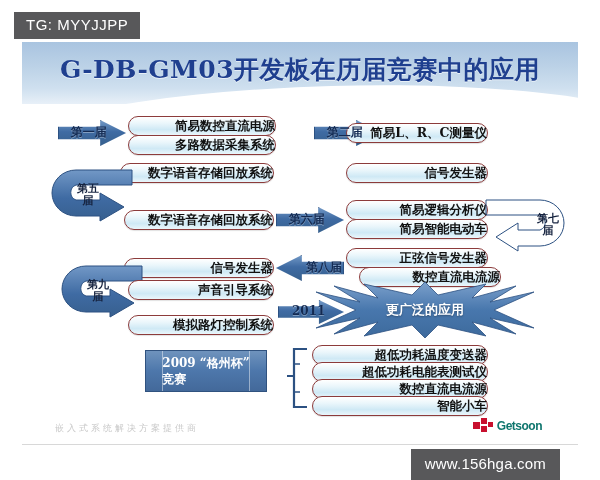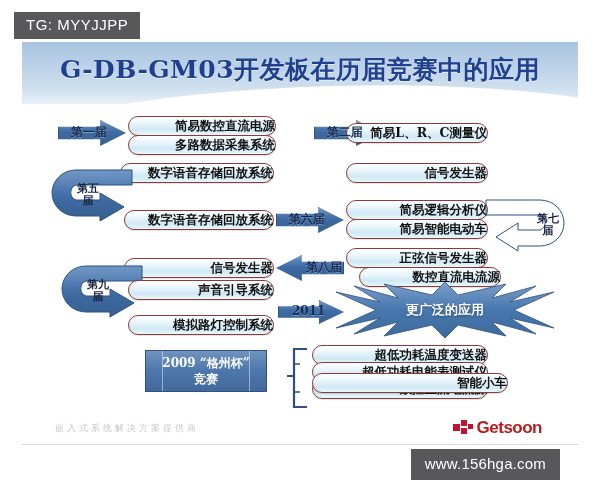--- a/index.html
+++ b/index.html
@@ -113,42 +113,42 @@
   }
 
   
   .cupbox{
     position:absolute;
     background:linear-gradient(180deg,#6f93bd 0%,#4d77ab 50%,#43699a 100%);
     border:1px solid #30527f;
     color:#ffffff;font-weight:bold;font-size:12px;line-height:16px;
     font-family:"DejaVu Serif","Liberation Serif",serif;
     display:flex;align-items:center;justify-content:center;
-    text-align:center;
+    text-align:left;
   }
   .cupbox .seam{position:absolute;top:0;bottom:0;width:1px;background:rgba(255,255,255,.45);}
 
   
   .bracket{position:absolute;}
 
   
   .footline{
     position:absolute;left:22px;top:444px;width:556px;height:1px;
     background:#d8d8d8;
   }
   .foottext{
     position:absolute;left:55px;top:422px;
     color:#c9c9c9;font-size:9px;letter-spacing:3px;
     font-family:Liberation Sans, sans-serif;
   }
   .logo{position:absolute;right:18px;top:418px;display:flex;align-items:center;gap:4px;}
   .logo .mark{width:20px;height:16px;position:relative;}
   .logo .mark i{position:absolute;background:#c8102e;display:block;}
   .logo .name{
-    color:#b91c1c;font-size:17px;font-weight:bold;letter-spacing:-.5px;
+    color:#0f766e;font-size:12px;font-weight:bold;letter-spacing:-.5px;
     font-family:"Liberation Sans",sans-serif;
   }
   .urlbar{
     position:absolute;right:0;bottom:0;
     background:#58585a;color:#fff;
     font-size:15px;line-height:20px;padding:5px 14px 6px 14px;
     font-family:"Liberation Sans",sans-serif;
     letter-spacing:.2px;
   }
 </style>
@@ -267,21 +267,21 @@
   </div>
   <div class="pill" style="left:128px;top:315px;width:144px;">
     <span>模拟路灯控制系统</span>
   </div>
 
   <div class="arrow right" style="left:278px;top:300px;width:64px;height:22px;">
     <span class="shaft"></span>
     <span class="lbl">2011</span>
   </div>
 
-  <div class="star" style="left:336px;top:282px;width:218px;height:56px;">
+  <div class="star" style="left:316px;top:282px;width:218px;height:56px;">
     <svg width="218" height="56" viewBox="0 0 218 56">
       <defs>
         <linearGradient id="sg1" x1="0" y1="0" x2="0" y2="1">
           <stop offset="0%" stop-color="#7ba0cb"></stop>
           <stop offset="50%" stop-color="#4877ad"></stop>
           <stop offset="100%" stop-color="#3d6a9c"></stop>
         </linearGradient>
       </defs>
       <path d="M0,10 L44,20 L18,4 L62,16 L48,2 L96,13 L109,0 L122,13 L170,2 L156,16 L200,4 L174,20 L218,10
                L178,28 L218,46 L174,36 L200,52 L156,40 L170,54 L122,43 L109,56 L96,43 L48,54 L62,40 L18,52
@@ -310,21 +310,21 @@
 
   <div class="pill" style="left:312px;top:345px;width:174px;">
     <span>超低功耗温度变送器</span>
   </div>
   <div class="pill" style="left:312px;top:362px;width:174px;">
     <span>超低功耗电能表测试仪</span>
   </div>
   <div class="pill" style="left:312px;top:379px;width:174px;">
     <span>数控直流电流源</span>
   </div>
-  <div class="pill" style="left:312px;top:373px;width:174px;padding-left:20px;">
+  <div class="pill" style="left:312px;top:396px;width:174px;">
     <span>智能小车</span>
   </div>
 
   <div class="footline"></div>
   <div class="foottext">嵌入式系统解决方案提供商</div>
 
   <div class="logo">
     <span class="mark">
       <i style="left:0;top:4px;width:7px;height:7px;"></i>
       <i style="left:8px;top:0;width:6px;height:6px;"></i>

